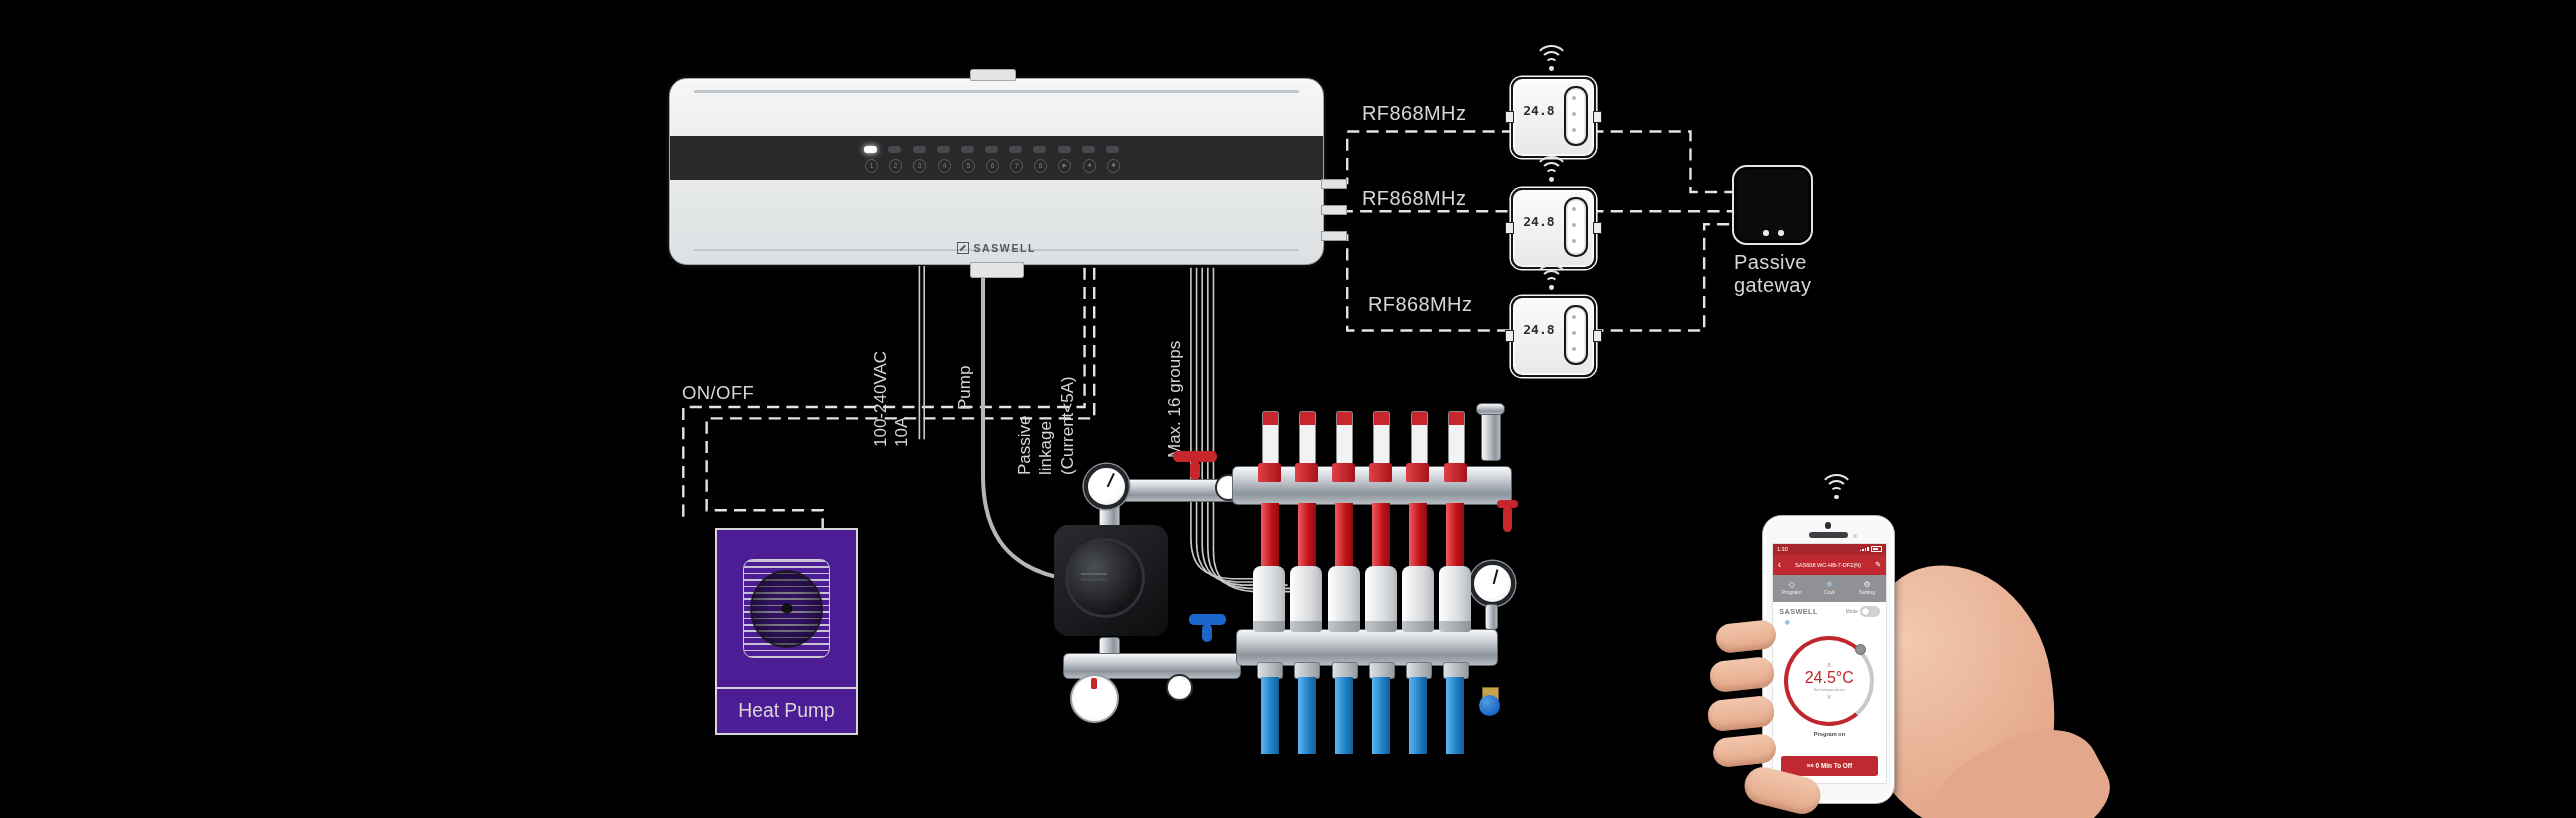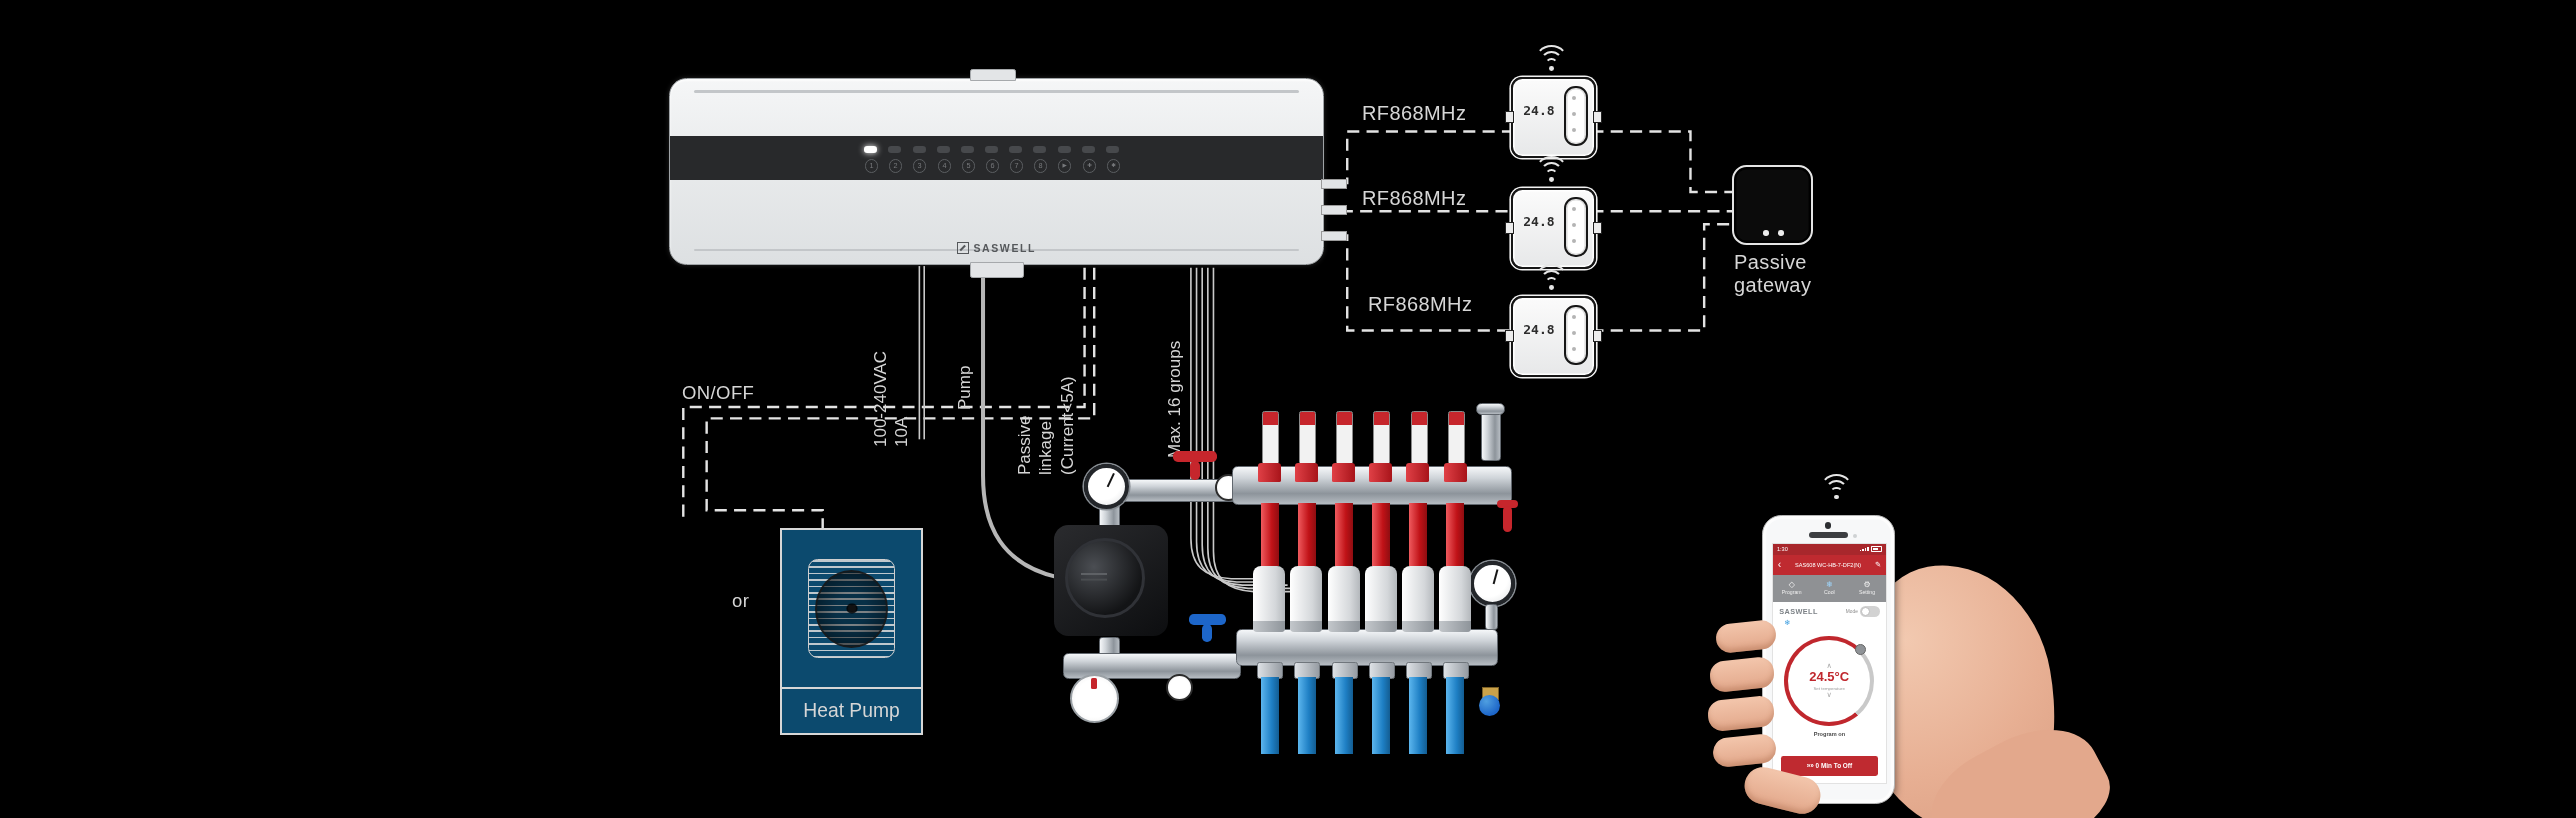--- a/index.html
+++ b/index.html
@@ -49,21 +49,21 @@
   
   .boiler{position:absolute;left:587px;top:520px;width:142px;height:226px;border:2.4px solid #d7d7d7;
     border-radius:13px 13px 4.8px 4.8px;background:#050505;}
   .b-line{position:absolute;background:#cfcfcf;}
   .b-strip{position:absolute;left:6.4px;right:6.4px;bottom:11.3px;height:45px;border:2.4px solid #d7d7d7;border-radius:4.8px;}
   .knob{position:absolute;top:10.5px;width:19.3px;height:19.3px;border:2.4px solid #d7d7d7;border-radius:50%;}
   .knob:after{content:"";position:absolute;left:5.6px;top:5.6px;width:8px;height:8px;border:1.6px solid #d7d7d7;border-radius:50%;}
   .b-disp{position:absolute;left:50%;top:13px;width:52px;height:16px;margin-left:-28px;border:2.4px solid #d7d7d7;border-radius:2.4px;}
   .foot{position:absolute;bottom:-13.7px;width:27px;height:12px;border:2.4px solid #d7d7d7;background:#000;}
   .dev-label{position:absolute;width:100%;text-align:center;color:#d6d6d6;font-size:19.3px;}
-  .heatpump{position:absolute;left:780px;top:528px;width:139px;height:203px;border:2.4px solid #d7d7d7;background:#0c4a6e;}
+  .heatpump{position:absolute;left:715px;top:528px;width:139px;height:203px;border:2.4px solid #d7d7d7;background:#4c1d95;}
   .fanbox{position:absolute;left:26px;top:29px;width:85px;height:97px;border:1.6px solid #cfcfcf;border-radius:9.7px;
     background:repeating-linear-gradient(180deg, rgba(222,222,222,.85) 0 1.6px, transparent 1.6px 6.4px);}
   .fan{position:absolute;left:6.4px;top:9.7px;width:69px;height:74px;border:2.4px solid rgba(25,25,25,.8);border-radius:50%;
     background:radial-gradient(circle,rgba(0,0,0,.35) 0 30%, rgba(0,0,0,.75));}
   .fan:after{content:"";position:absolute;left:31px;top:33px;width:7.3px;height:7.3px;border-radius:50%;background:#111;box-shadow:0 0 0 1.6px rgba(0,0,0,.8);}
   .hp-div{position:absolute;left:0;right:0;bottom:44px;height:2.4px;background:#d7d7d7;}
   
   .manifold{position:absolute;left:1031px;top:403px;width:532px;height:379px;}
   .chrome-h{position:absolute;background:linear-gradient(180deg,#f5f7f9 0%,#cfd4d9 30%,#8d949b 72%,#b6bcc2 100%);
     border:0.8px solid #61676e;border-radius:5.6px;}
@@ -133,21 +133,21 @@
   .moderow{display:flex;align-items:center;gap:2.4px;font-size:4.8px;color:#8a8a8a;}
   .toggle{width:19.3px;height:10.5px;border-radius:5.6px;background:#d2d2d2;position:relative;}
   .toggle i{position:absolute;left:0.8px;top:0.8px;width:8.9px;height:8.9px;border-radius:50%;background:#fff;border:0.8px solid #bbb;box-sizing:border-box;}
   .dial{position:absolute;left:11.3px;top:34px;width:90px;height:90px;border-radius:50%;
     background:conic-gradient(from 140deg, #c0272d 0 268deg, #c9c9c9 268deg 360deg);}
   .dial:after{content:"";position:absolute;left:4px;top:4px;right:4px;bottom:4px;border-radius:50%;background:#fff;}
   .dialknob{position:absolute;left:71px;top:8.9px;width:8.9px;height:8.9px;border-radius:50%;background:#8f9397;border:0.8px solid #666;z-index:2;}
   .dialc{position:absolute;left:8px;top:8px;right:8px;bottom:8px;z-index:2;display:flex;flex-direction:column;
     align-items:center;justify-content:center;gap:0.8px;}
   .chev{font-size:7.3px;color:#a8a8a8;line-height:1;}
-  .tempv{font-size:13px;font-weight:700;color:#c0272d;line-height:1.1;}
+  .tempv{font-size:16px;font-weight:400;color:#c0272d;line-height:1.1;}
   .setl{font-size:4.4px;color:#9a9a9a;}
   .modestat{position:absolute;top:129px;left:0;width:100%;text-align:center;font-size:5.6px;font-weight:bold;color:#4a4a4a;}
   .pwrbtn{position:absolute;left:8px;right:8px;bottom:7.3px;height:20px;background:#bf2a30;border-radius:2.4px;
     color:#fff;font-size:6.4px;font-weight:bold;display:flex;align-items:center;justify-content:center;}
 </style>
 </head>
 <body>
 
 <div id="stage">
 

